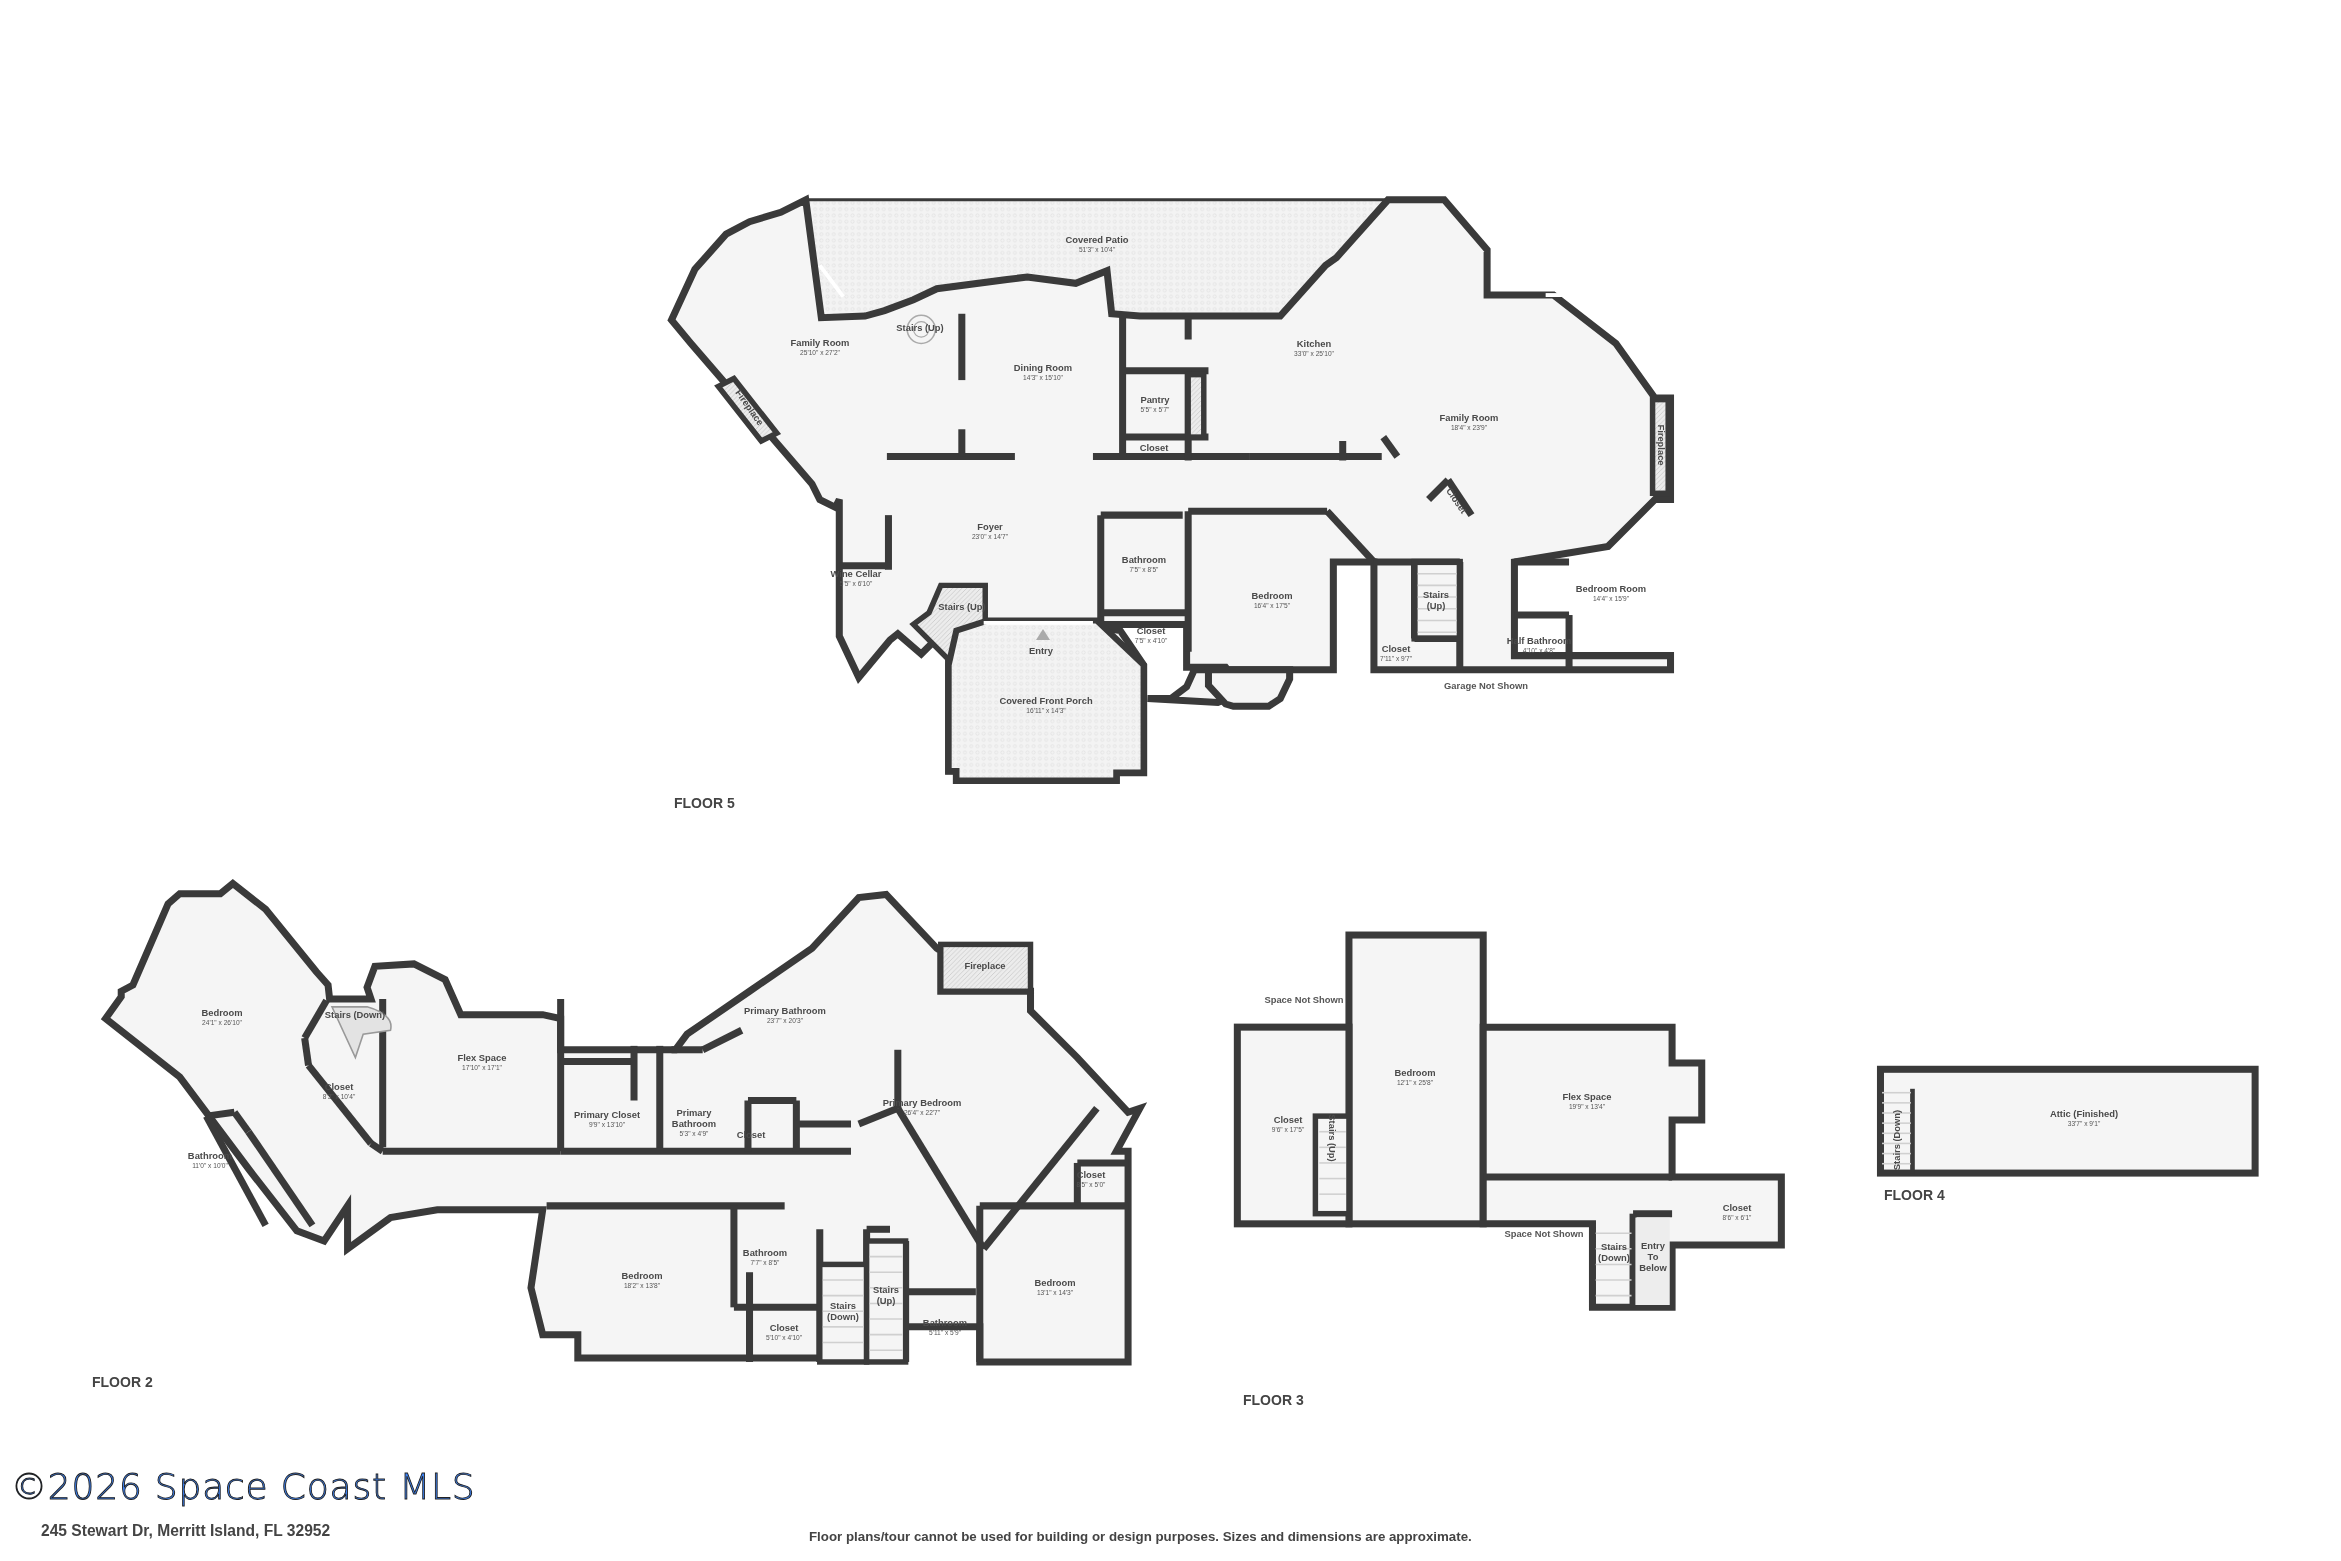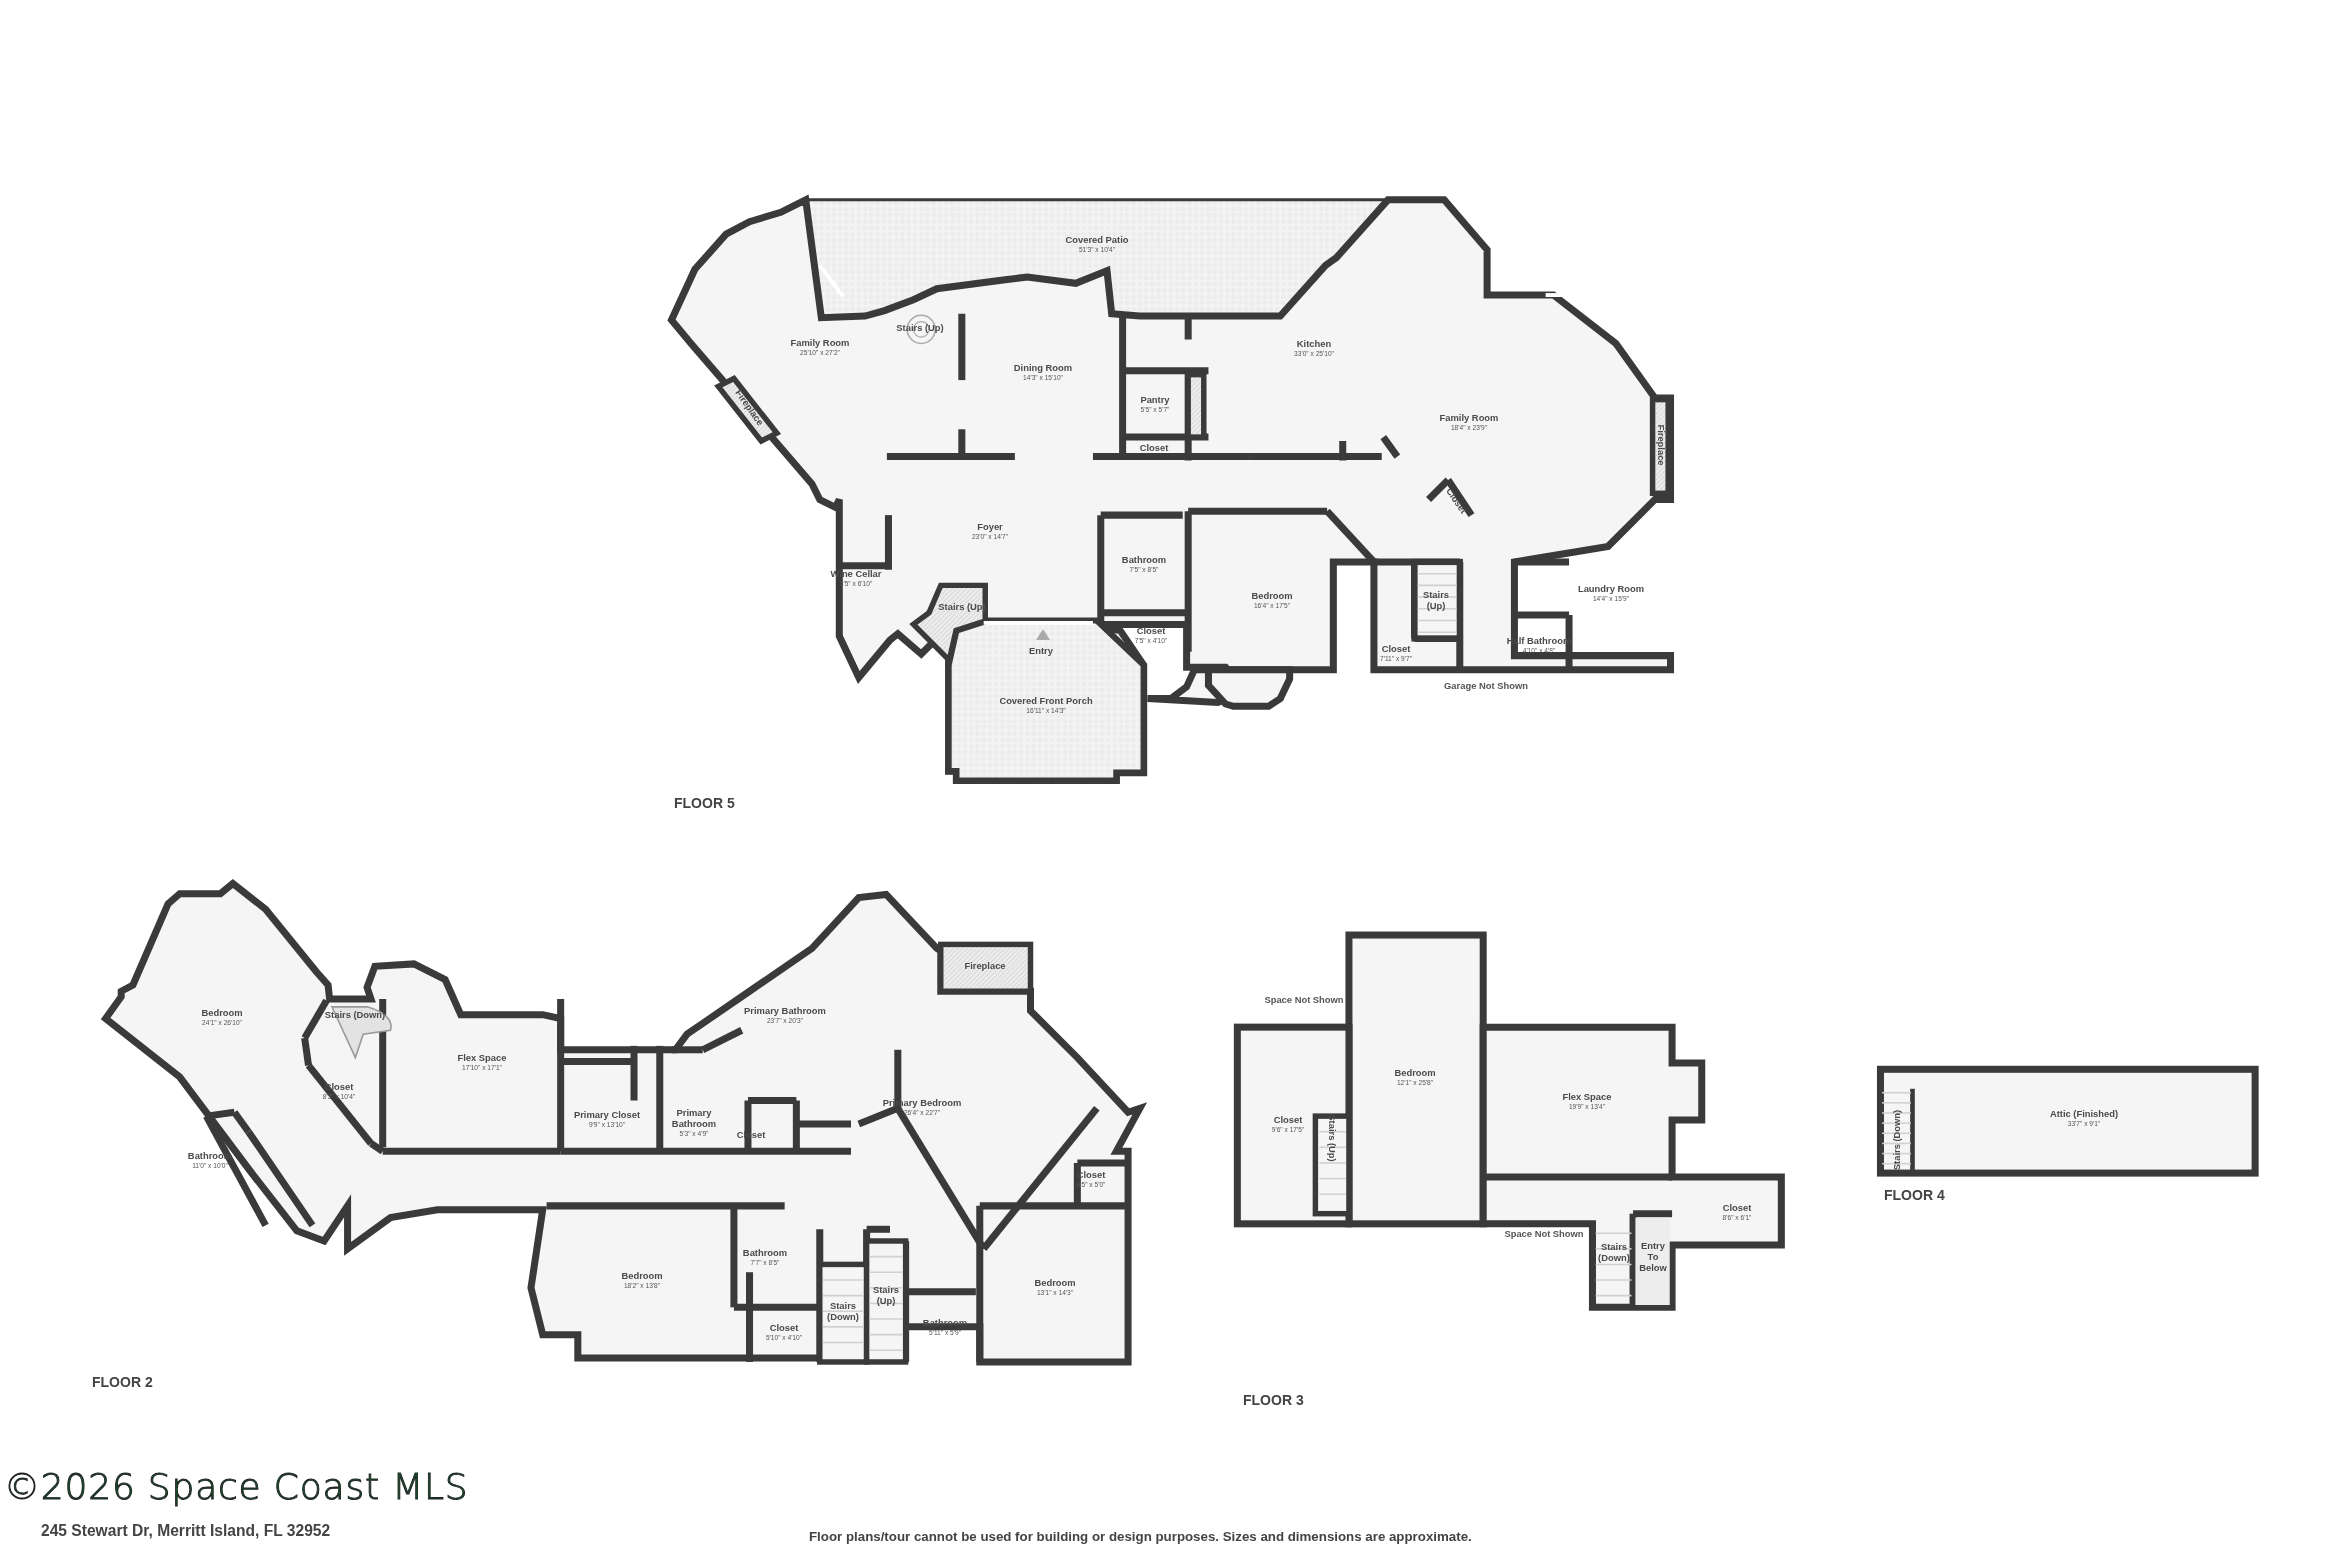--- a/index.html
+++ b/index.html
@@ -12,21 +12,21 @@
   .win{stroke:#fff;stroke-width:5;}
   .stair{stroke:#d0d0d0;stroke-width:2;}
   .lbl{position:absolute;text-align:center;transform:translate(-50%,-50%);white-space:nowrap;line-height:1.15;}
   .lbl .n{display:block;font-size:9.4px;font-weight:bold;color:#4a4a4a;}
   .lbl .d{display:block;font-size:6.6px;color:#555;}
   .rot90{transform:translate(-50%,-50%) rotate(90deg);}
   .rotm90{transform:translate(-50%,-50%) rotate(-90deg);}
   .rot55{transform:translate(-50%,-50%) rotate(55deg);}
   .note{position:absolute;font-size:9.4px;font-weight:bold;color:#555;white-space:nowrap;transform:translate(-50%,-50%);}
   .floor{position:absolute;font-size:14px;font-weight:bold;color:#444;}
-  .wm{position:absolute;left:4px;top:1466px;font-family:"DejaVu Sans",sans-serif;font-weight:100;font-size:36px;color:#14532d;-webkit-text-stroke:0.9px #222;letter-spacing:0.8px;}
+  .wm{position:absolute;left:11px;top:1466px;font-family:"DejaVu Sans",sans-serif;font-weight:100;font-size:36px;color:#3b82f6;-webkit-text-stroke:0.9px #222;letter-spacing:0.8px;}
   .addr{position:absolute;left:41px;top:1522px;font-size:15.6px;font-weight:bold;color:#444;text-align:right;}
   .disc{position:absolute;left:809px;top:1529px;font-size:13.3px;font-weight:bold;color:#444;}
   .entry-arrow{position:absolute;width:0;height:0;border-left:7px solid transparent;border-right:7px solid transparent;border-bottom:11px solid #aaa;}
 </style>
 </head>
 <body>
 
 <svg class="plan" width="2342" height="1561" viewBox="0 0 3000 2000">
   <defs>
     <pattern id="dots" width="8" height="8" patternUnits="userSpaceOnUse">
@@ -287,21 +287,21 @@
   </div>
 <div class="lbl" style="left:1396px;top:653px">
     <span class="n">Closet</span>
     <span class="d">7'11" x 9'7"</span>
   </div>
 <div class="lbl" style="left:1539px;top:645px">
     <span class="n">Half Bathroom</span>
     <span class="d">4'10" x 4'8"</span>
   </div>
 <div class="lbl" style="left:1611px;top:593px">
-    <span class="n">Laundry Room</span>
+    <span class="n">Bedroom Room</span>
     <span class="d">14'4" x 15'9"</span>
   </div>
 <div class="note" style="left:1486px;top:685px">Garage Not Shown</div>
 <div class="floor" style="left:674px;top:795px">FLOOR 5</div>
 
 <div class="lbl" style="left:222px;top:1017px">
     <span class="n">Bedroom</span>
     <span class="d">24'1" x 26'10"</span>
   </div>
 <div class="lbl" style="left:355px;top:1015px">

